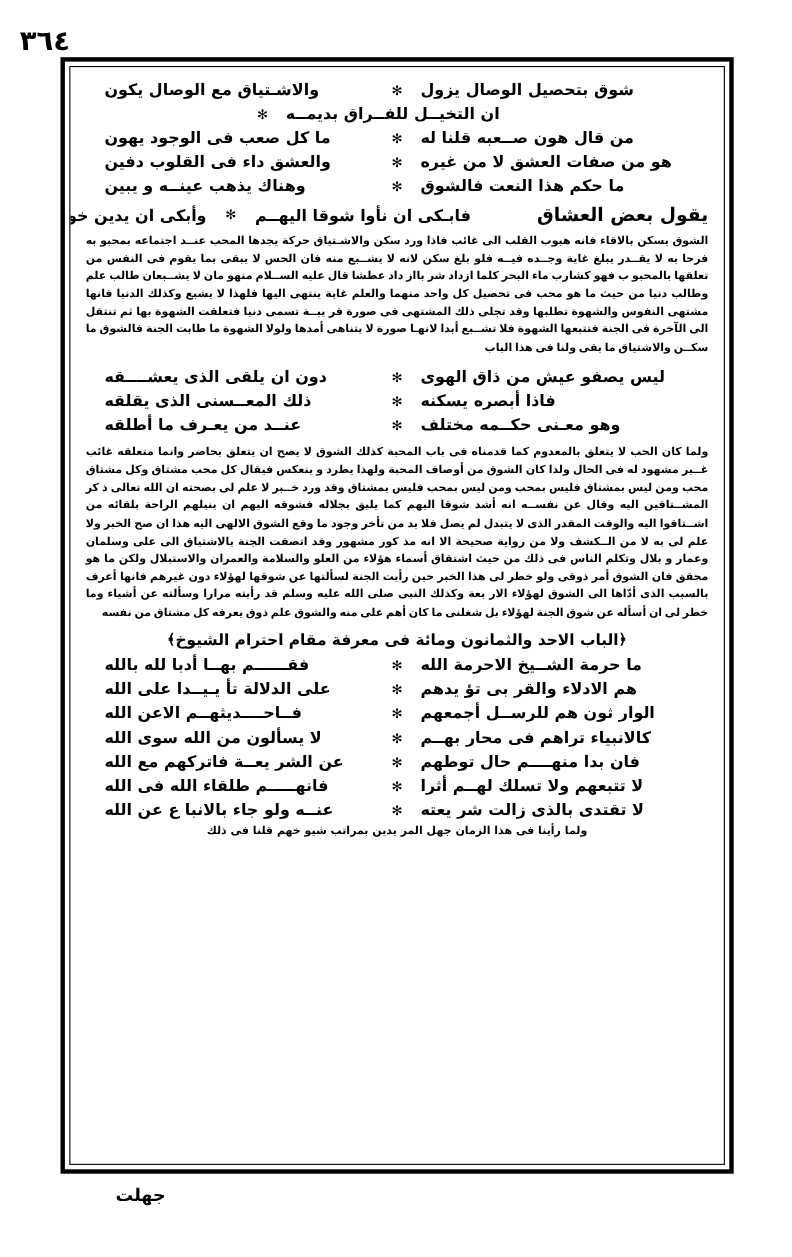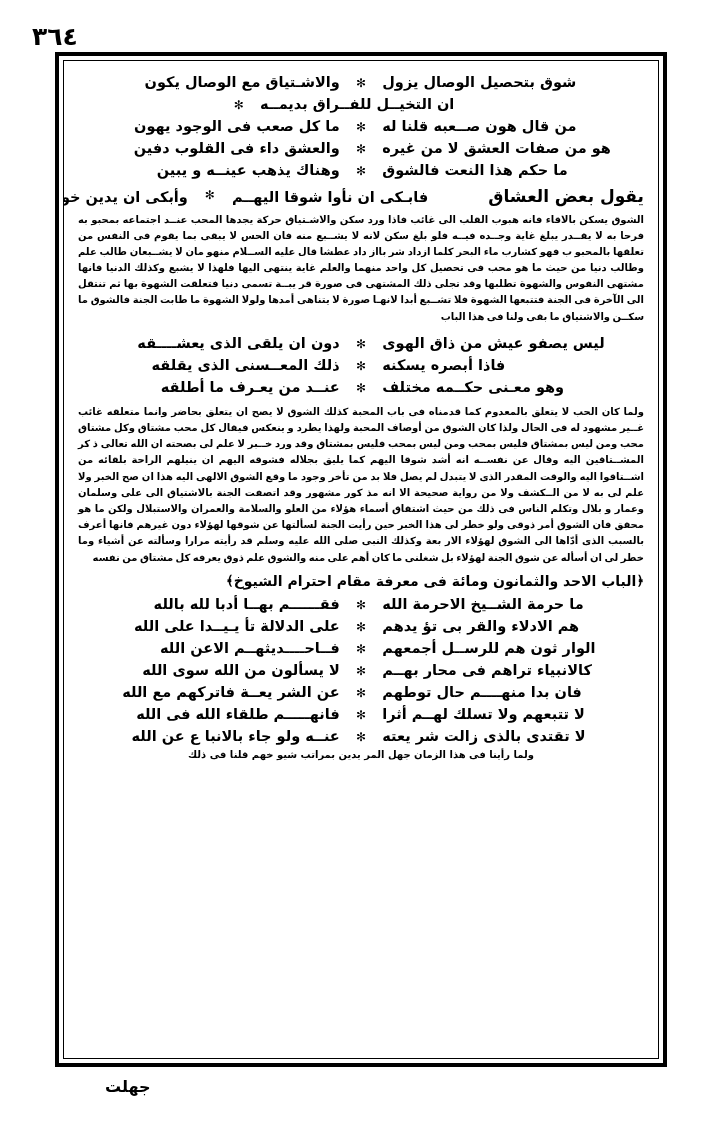--- a/index.html
+++ b/index.html
@@ -25,21 +25,21 @@
     text-align: left;
     padding-left: 0;
     font-size: 25px;
     font-weight: bold;
     letter-spacing: 1px;
     direction: rtl;
   }
   .page-number span {
     display: inline-block;
     margin-right: 0;
-    margin-left: 32px;
+    margin-left: 18px;
     float: none;
   }
 
   
   .frame-outer {
     position: absolute;
     top: 52px;
     left: 55px;
     width: 612px;
     height: 1015px;
@@ -73,21 +73,21 @@
     line-height: 1.52;
     white-space: nowrap;
     direction: rtl;
     letter-spacing: -0.2px;
   }
   .verse-line .hemistich {
     width: 46%;
     font-weight: 600;
   }
   .verse-line .hemistich.right { text-align: left; }
-  .verse-line .hemistich.left  { text-align: right; }
+  .verse-line .hemistich.left  { text-align: left; }
   .verse-line .star {
     width: 8%;
     text-align: center;
     font-size: 12px;
     line-height: 1;
     font-weight: 700;
   }
 
   
   .verse-intro-row {
@@ -123,20 +123,21 @@
     font-weight: 600;
     letter-spacing: -0.35px;
     word-spacing: -1px;
     margin: 2px 0 2px 0;
   }
   .prose p { margin: 0; }
   .prose.block-tail { text-align-last: right; }
 
   
   .chapter-heading {
+    text-align: center;
     direction: rtl;
     font-size: 14px;
     font-weight: 700;
     margin: 7px 0 4px 0;
     letter-spacing: -0.2px;
     white-space: nowrap;
   }
   .chapter-heading .orn {
     font-size: 13px;
     vertical-align: 1px;

